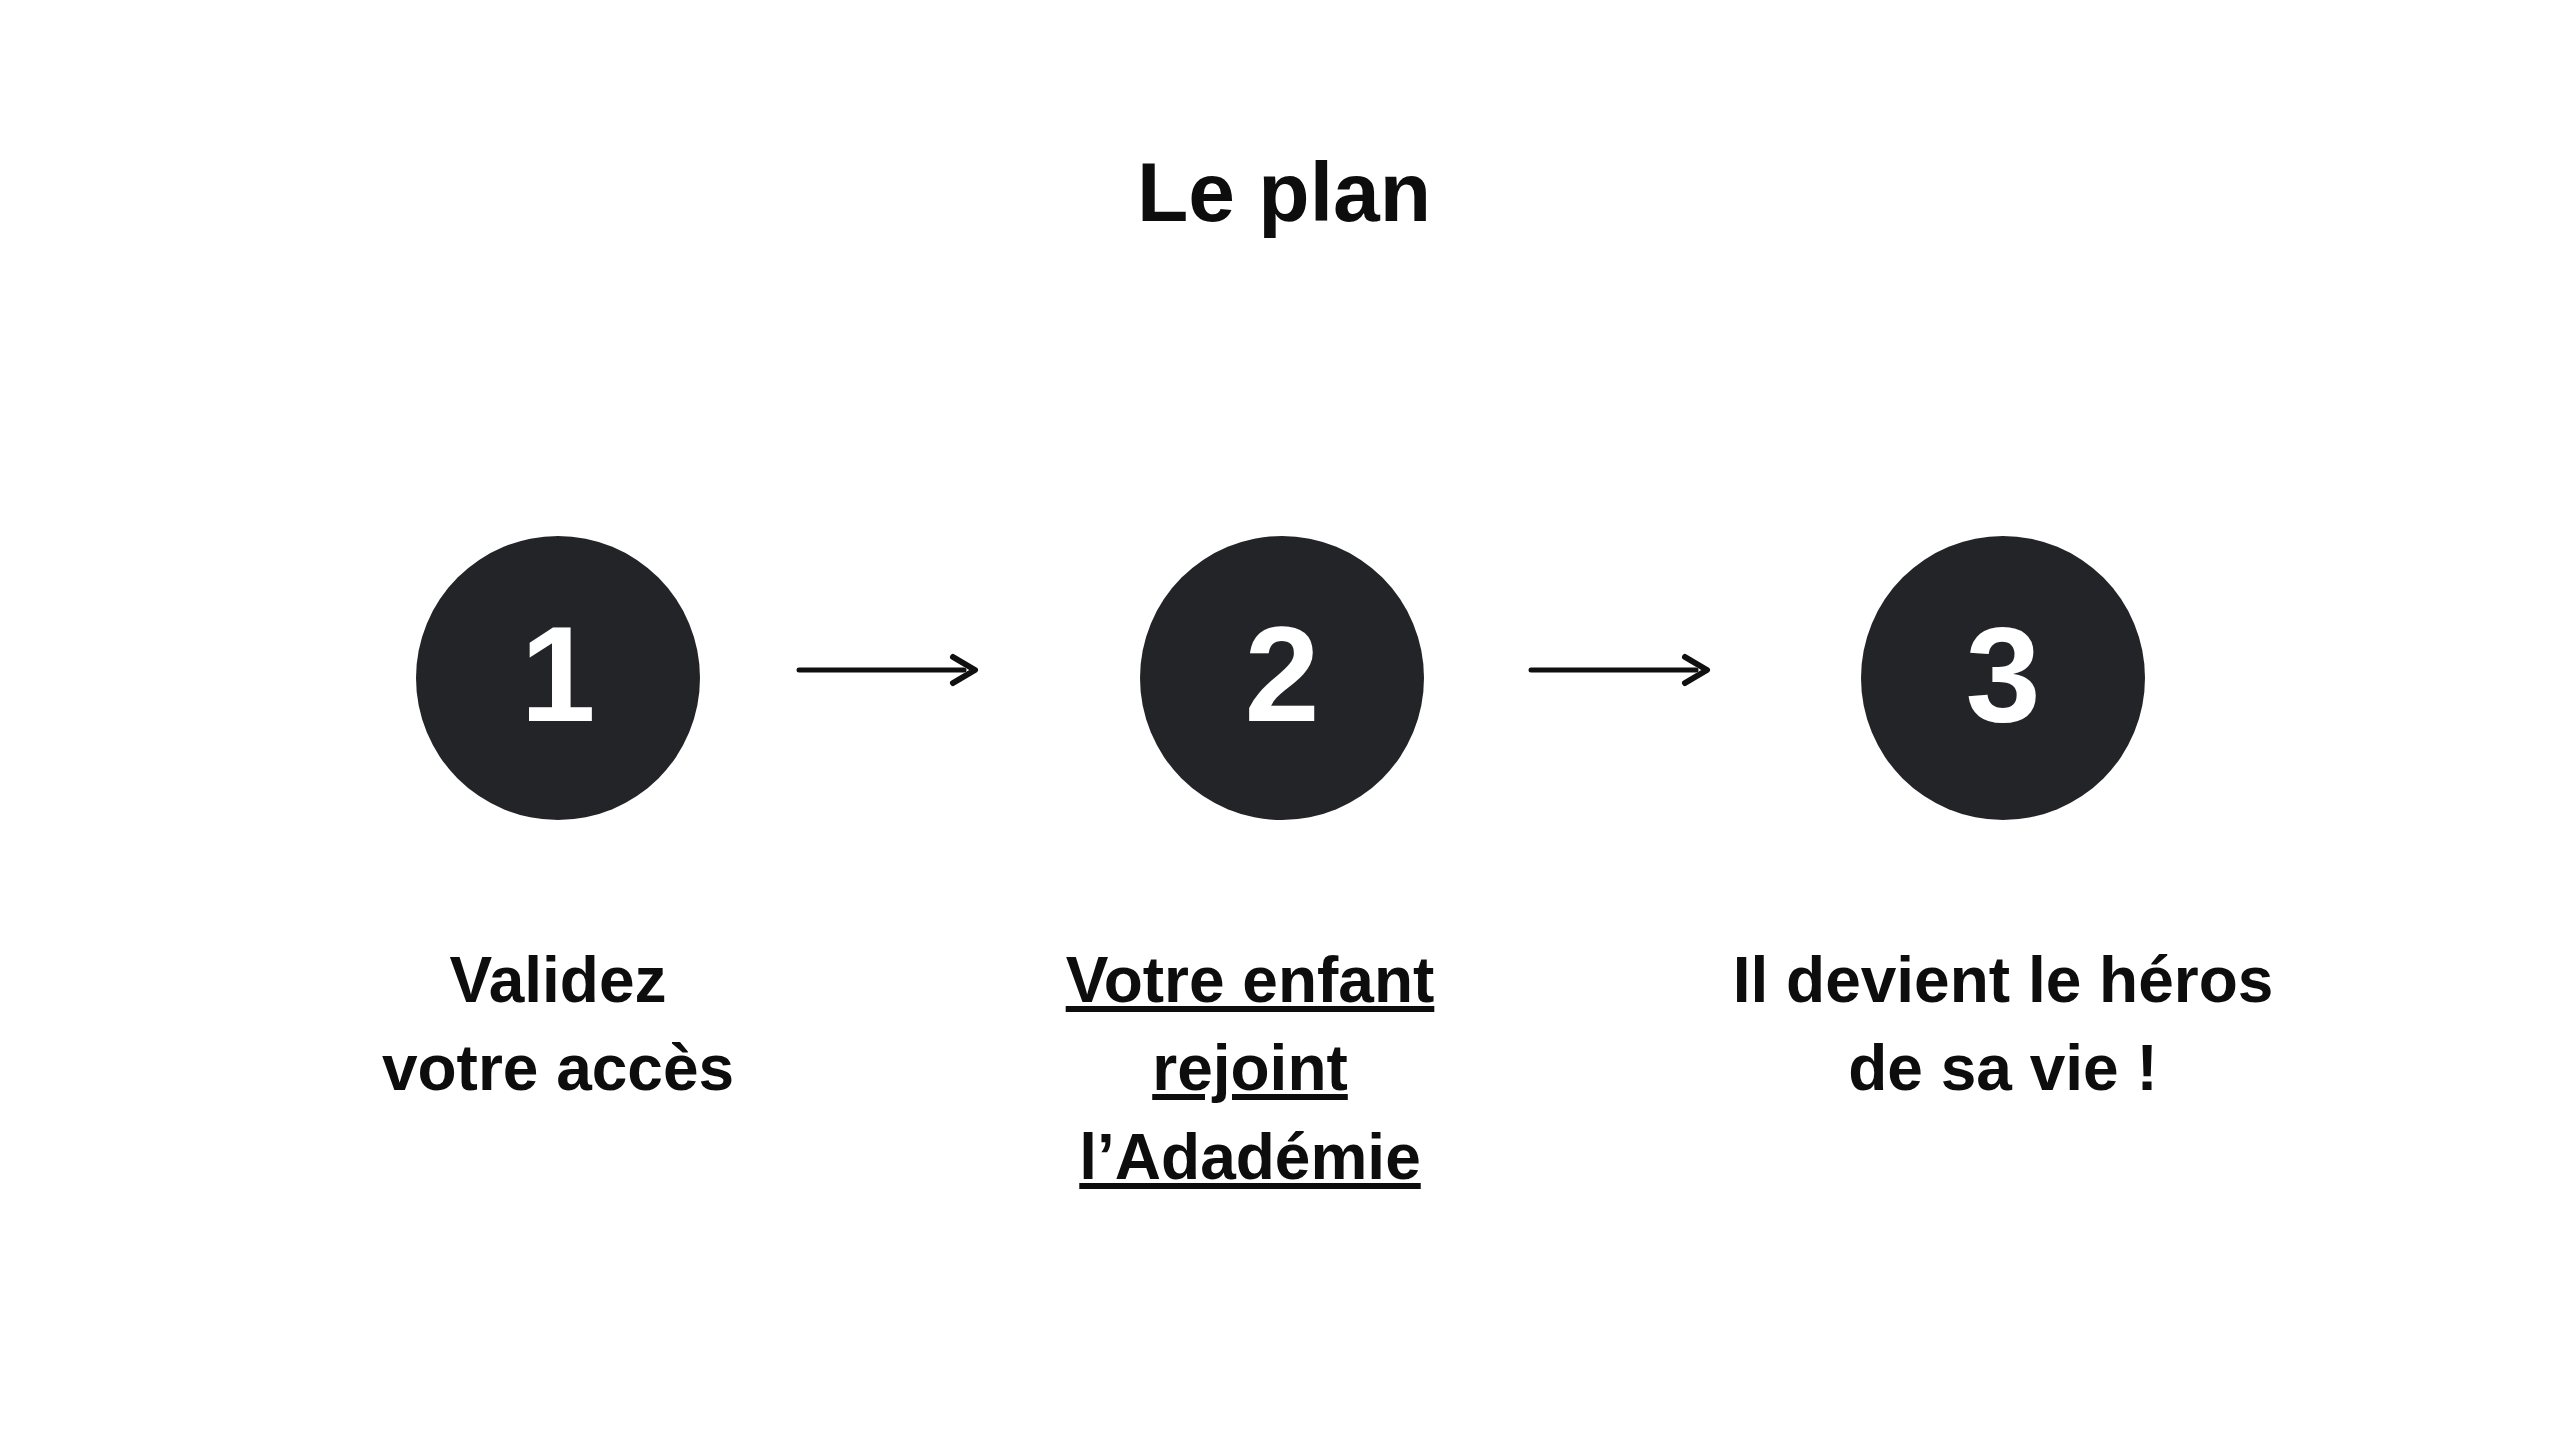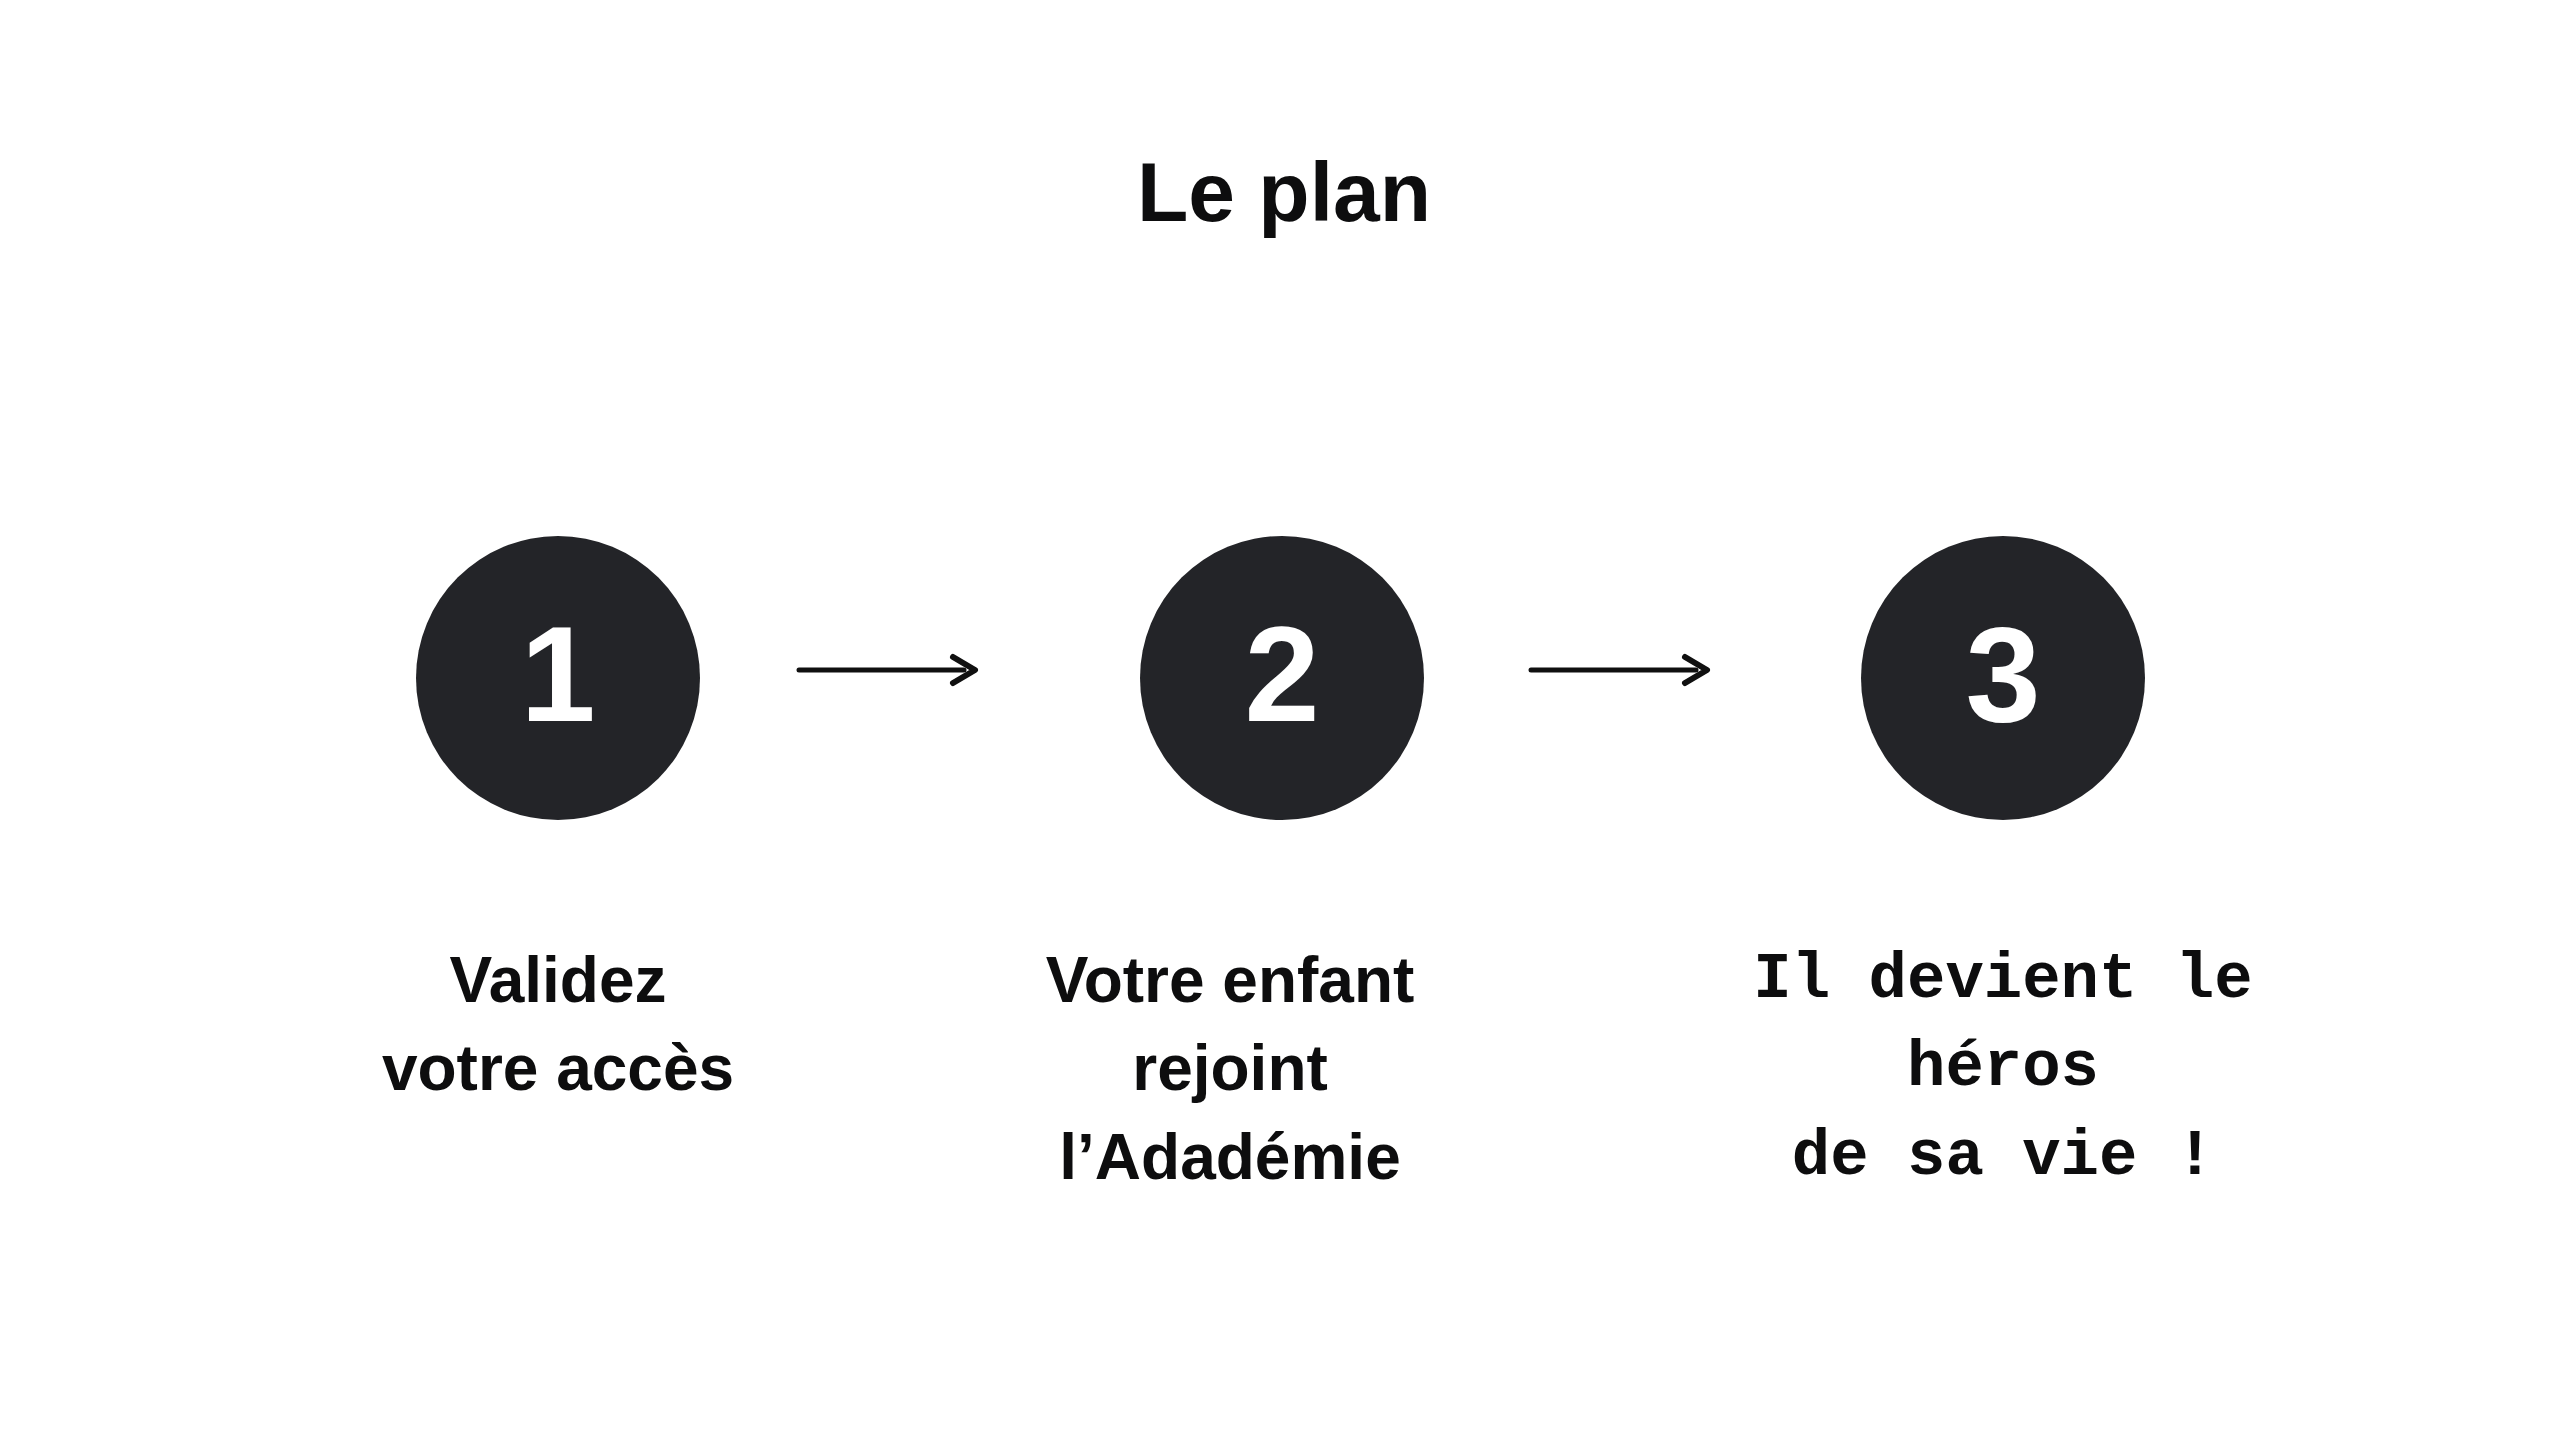--- a/index.html
+++ b/index.html
@@ -61,22 +61,22 @@
     top: 936px;
     width: 700px;
     text-align: center;
     font-size: 64px;
     line-height: 1.38;
     font-weight: 700;
     color: #0d0d0e;
     white-space: pre-line;
   }
   .cap1 { left: 208px; }
-  .cap2 { left: 880px; }
-  .cap3 { left: 1653px; font-family: Liberation Mono, monospace; }
+  .cap2 { left: 900px; text-decoration: underline; }
+  .cap3 { left: 1653px; }
 </style>
 </head>
 <body>
 
 <div class="canvas">
 
   <h1 class="title">Le plan</h1>
 
   <div class="circle c1">
     <span class="num">1</span>

